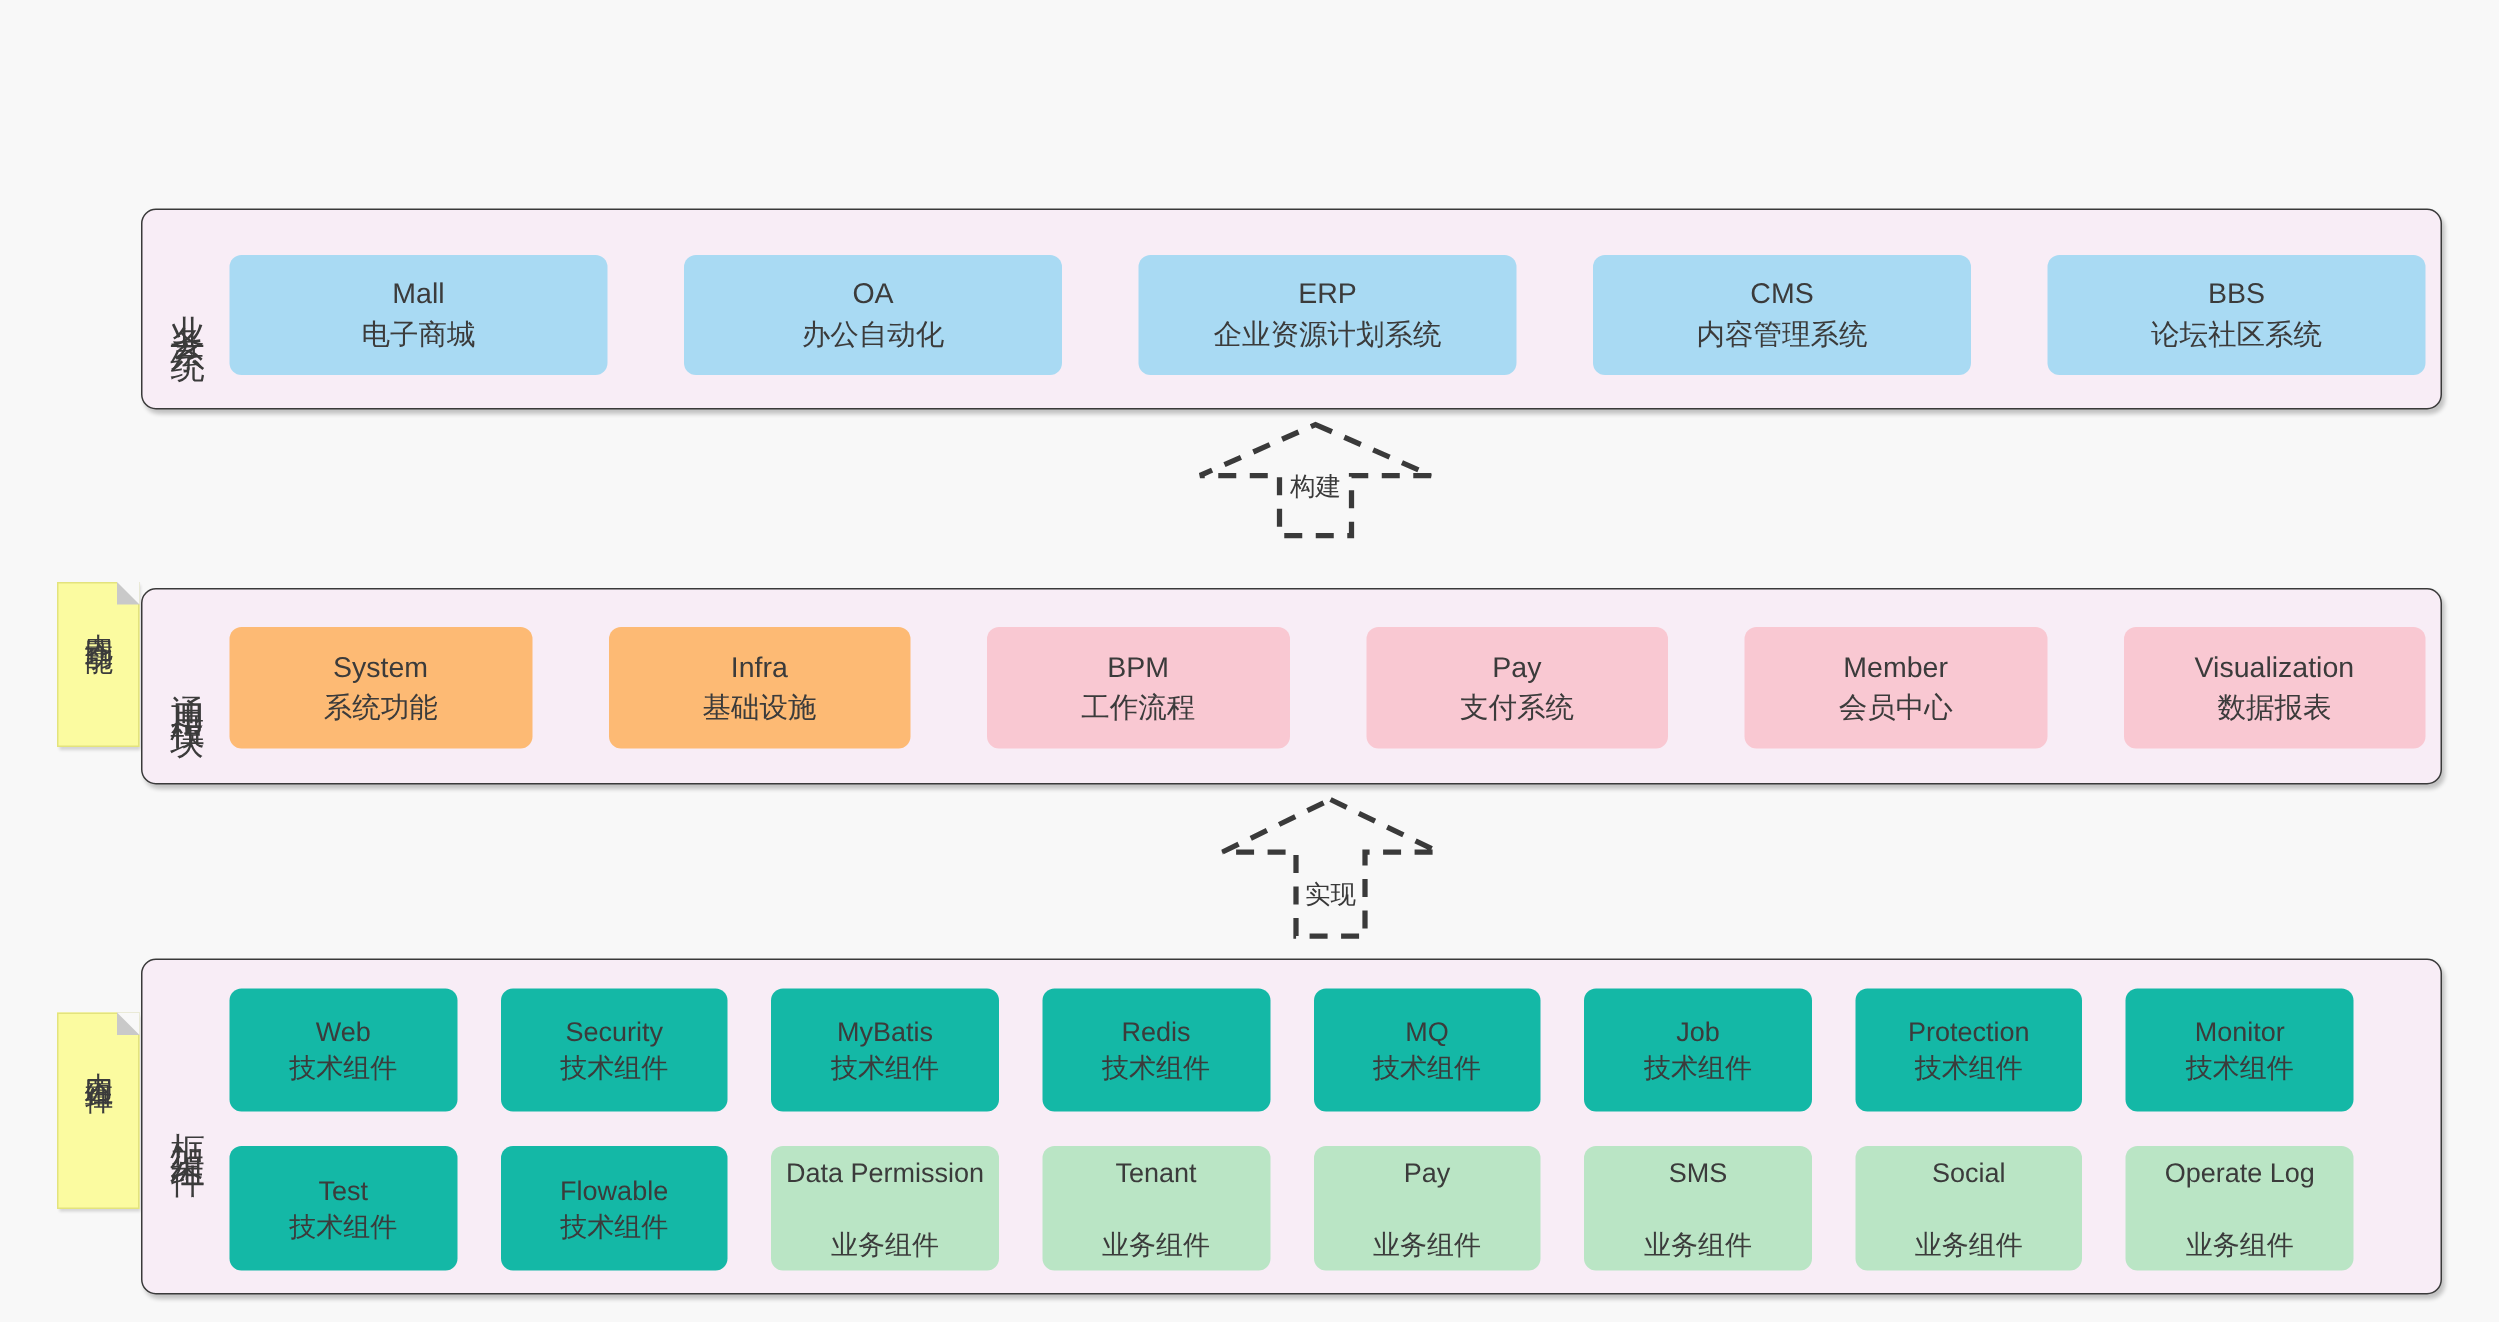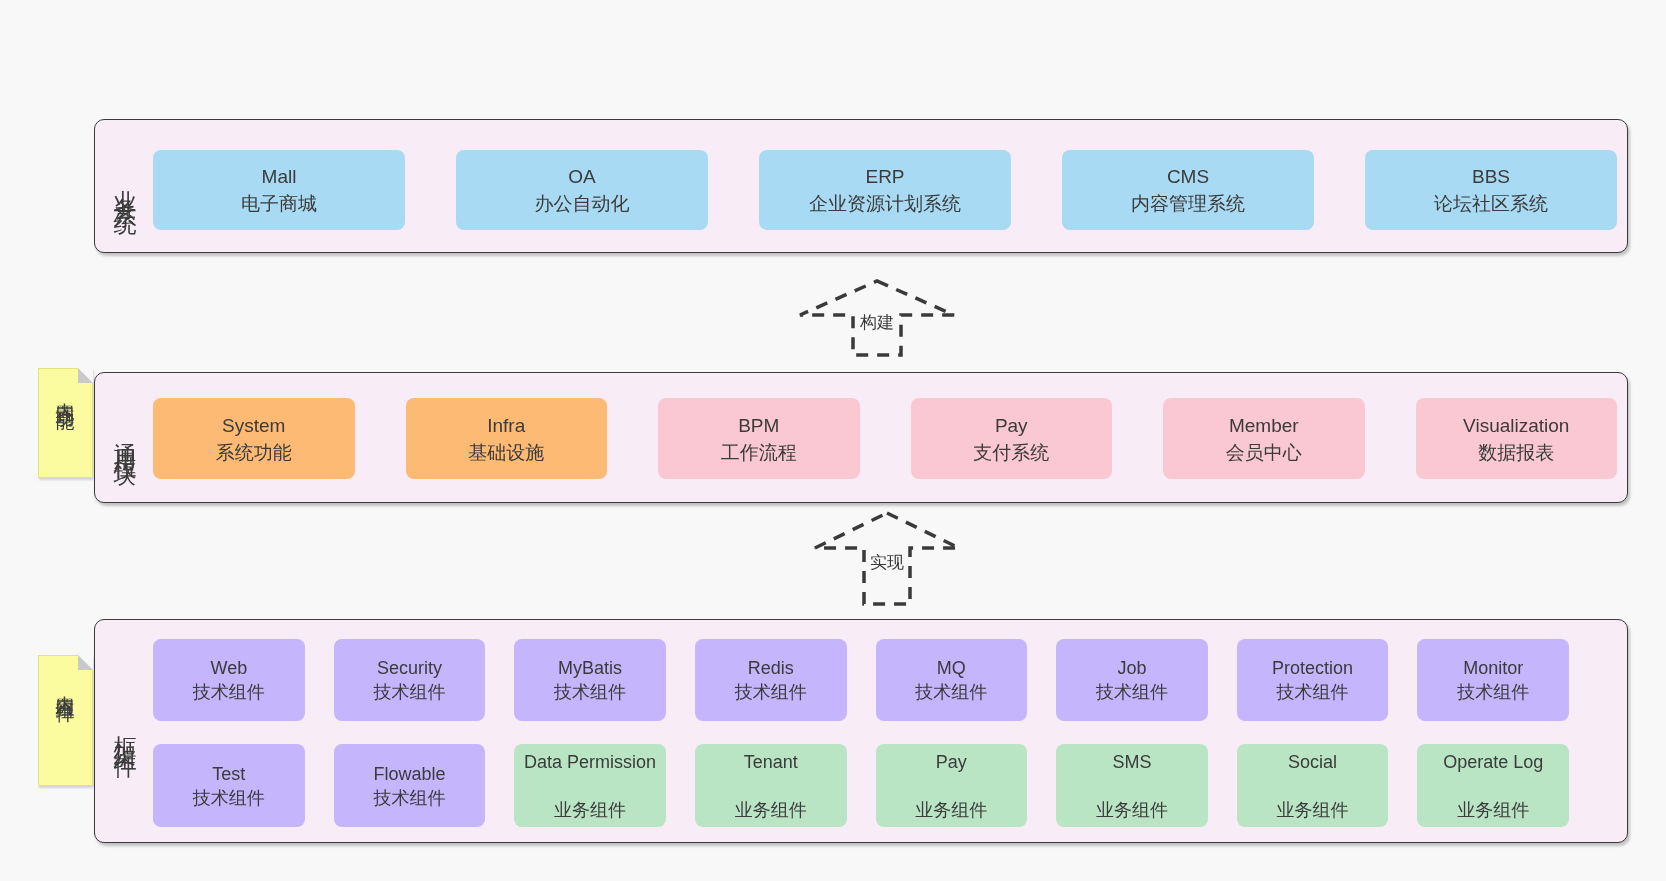--- a/index.html
+++ b/index.html
@@ -4,21 +4,21 @@
 <style>
   * { margin:0; padding:0; box-sizing:border-box; }
   html,body { width:1666px; height:881px; }
   body {
     background:#f8f8f8;
     font-family:"Liberation Sans","DejaVu Sans",sans-serif;
     color:#3b3b3b;
     position:relative;
     overflow:hidden;
   }
-  .stage { position:absolute; inset:0; }
+  .stage { position:absolute; inset:0;margin-top:20px; }
 
   
   .panel {
     position:absolute;
     left:94px; width:1534px;
     background:#f8edf6;
     border:1.5px solid #3a3a3a;
     border-radius:10px;
     box-shadow:2px 3px 3px rgba(0,0,0,0.22);
     z-index:2;
@@ -50,35 +50,35 @@
     border-radius:8px;
     display:flex; flex-direction:column;
     align-items:center; justify-content:center;
     text-align:center;
     font-size:19px; line-height:27px;
   }
   .row-8 .node { font-size:18px; line-height:24px; }
   .node.blue        { background:#a9daf3; }
   .node.red         { background:#fdba74; }
   .node.pink        { background:#f9c8d2; }
-  .node.green       { background:#c4b5fd; }
+  .node.green       { background:#14b8a6; }
   .node.light-green { background:#bae5c5;gap:24px; }
 
   
   .arrow { position:absolute; z-index:1; }
   .arrow svg { display:block; }
   .arrow-label {
     position:absolute; left:50%; transform:translateX(-50%);
     background:#f8f8f8; padding:1px 4px;
     font-size:17px; white-space:nowrap; color:#3a3a3a;
   }
-  .arrow-build     { left:797px; top:278px; width:160px; height:80px; }
+  .arrow-build     { left:797px; top:260px; width:160px; height:80px; }
   .arrow-implement { left:812px; top:510px; width:150px; height:97px; }
   .arrow-build .arrow-label     { top:32px; }
-  .arrow-implement .arrow-label { top:40px; }
+  .arrow-implement .arrow-label { top:54px; }
 
   
   .note {
     position:absolute; left:38px; width:55px;
     background:#fbfba0;
     border:1px solid #e3e37d;
     box-shadow:1px 2px 2px rgba(0,0,0,0.15);
     z-index:1;
   }
   .note-features   { top:368px; height:110px; }

